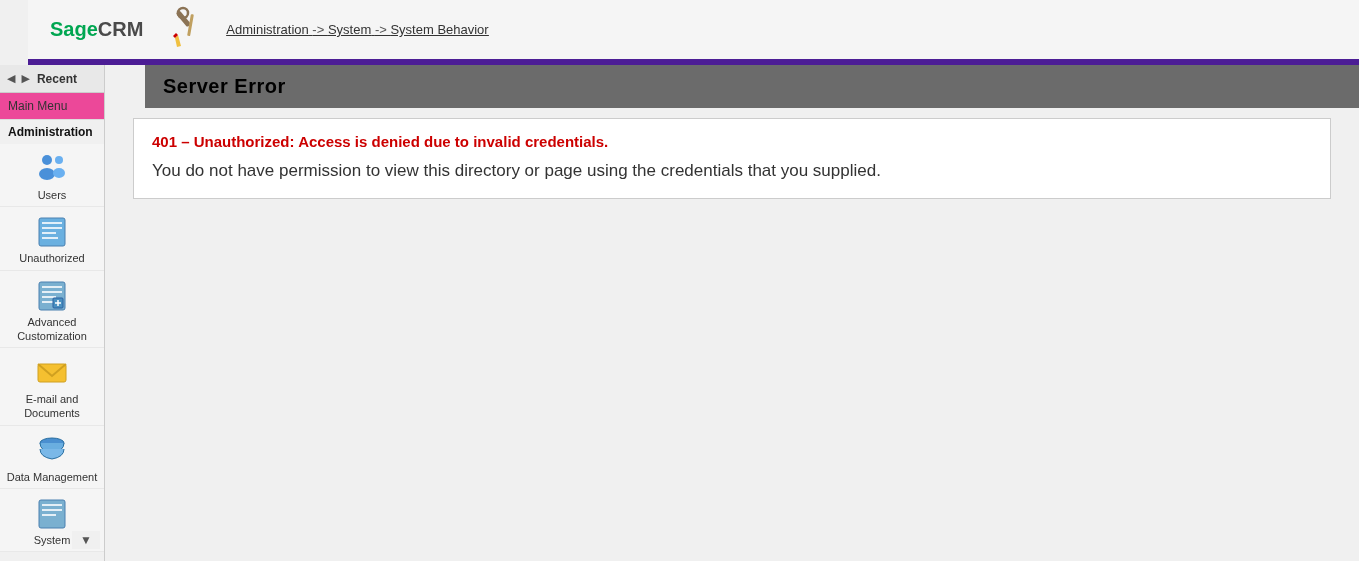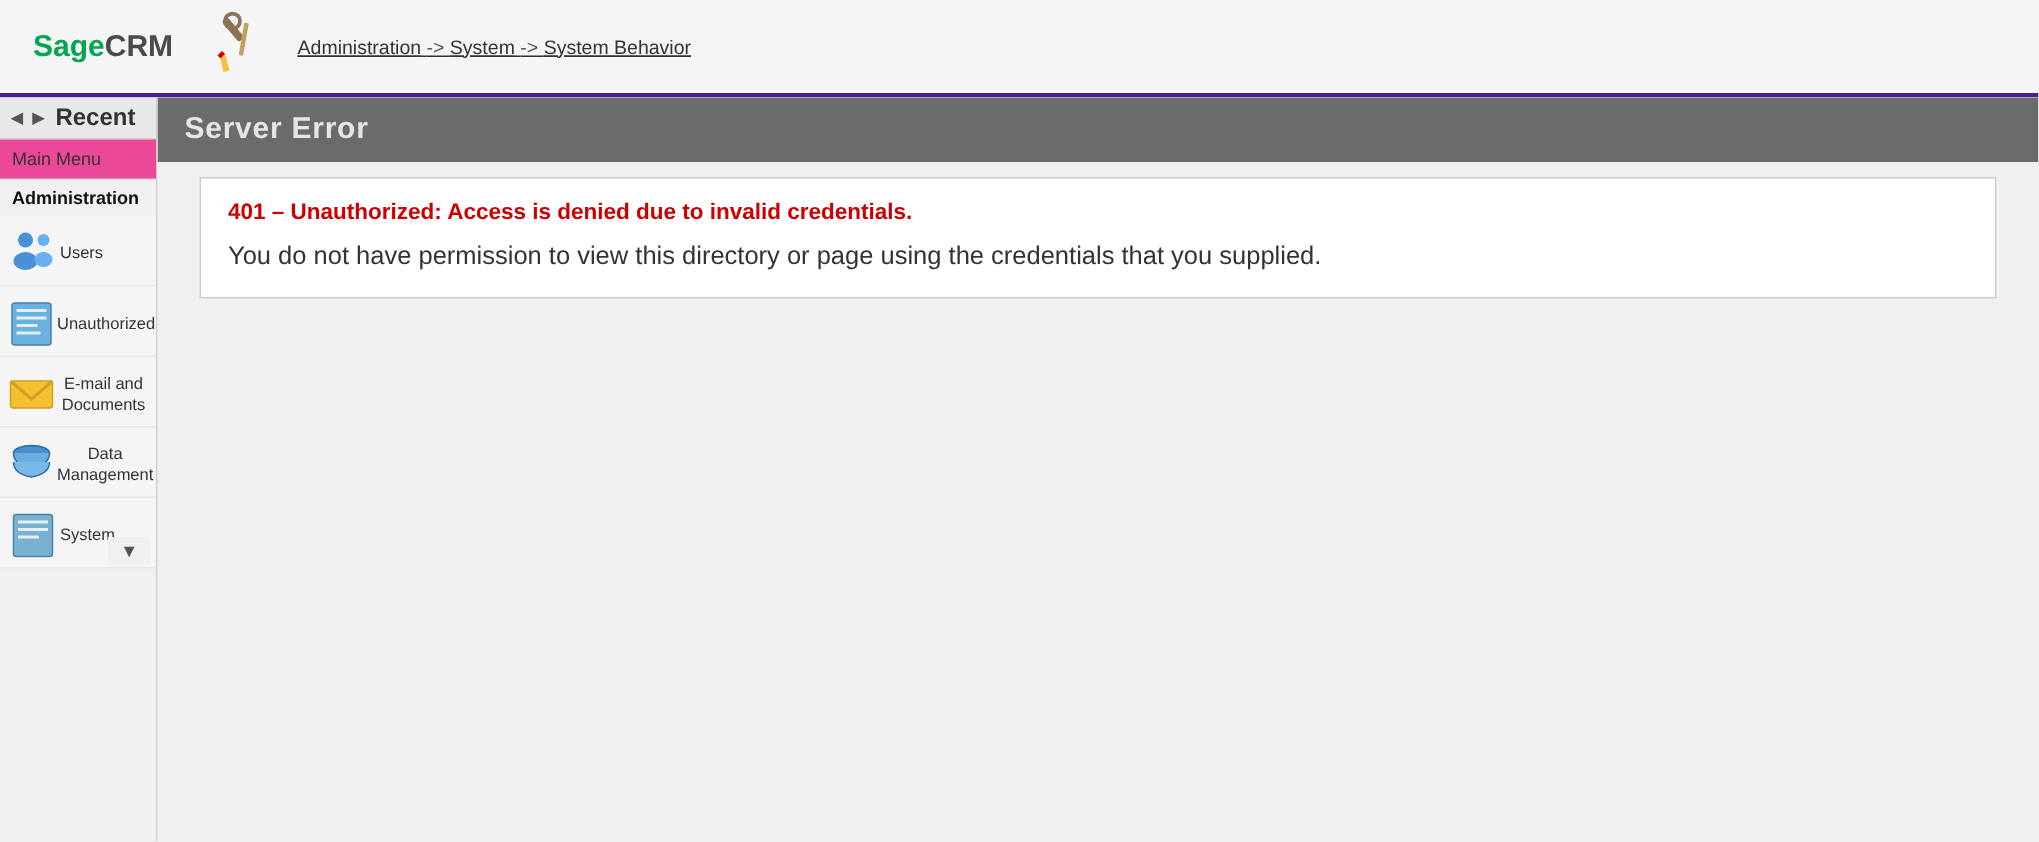--- a/index.html
+++ b/index.html
@@ -4,22 +4,23 @@
   <style>
     * { margin: 0; padding: 0; box-sizing: border-box; }
     body { font-family: Arial, sans-serif; font-size: 13px; background: #f0f0f0; width: 1359px; height: 561px; overflow: hidden; }
 
     
     #top-bar {
       display: flex;
       align-items: center;
       height: 65px;
       background: #f5f5f5;
-      border-bottom: 3px solid #4c1d95;
+      border-bottom: 6px solid #4c1d95;
       padding: 0 22px;
+      margin-left: 28px;
     }
     #logo {
       font-size: 20px;
       font-weight: bold;
       color: #4a4a4a;
       margin-right: 20px;
       font-family: Arial, sans-serif;
       white-space: nowrap;
     }
     #logo span.sage { color: #00a651; }
@@ -68,21 +69,21 @@
       height: 28px;
       padding: 0 4px;
     }
     .recent-arrow {
       cursor: pointer;
       color: #555;
       font-size: 11px;
       padding: 2px 3px;
     }
     #recent-label {
-      font-size: 16px;
+      font-size: 12px;
       color: #333;
       font-weight: bold;
       margin-left: 4px;
     }
 
     #main-menu-link {
       padding: 6px 8px;
       font-size: 12px;
       color: #333;
       cursor: pointer;
@@ -93,21 +94,21 @@
     #admin-section-label {
       padding: 5px 8px;
       font-size: 12px;
       font-weight: bold;
       color: #111;
       background: #f0f0f0;
     }
 
     .sidebar-item {
       display: flex;
-      flex-direction: row;
+      flex-direction: column;
       align-items: center;
       padding: 6px 4px 4px 4px;
       cursor: pointer;
       border-bottom: 1px solid #e8e8e8;
       background: #f5f5f5;
     }
     .sidebar-item-icon {
       width: 36px;
       height: 36px;
       display: flex;
@@ -132,26 +133,27 @@
 
     
     #main-content {
       flex: 1;
       background: #f0f0f0;
       overflow: auto;
     }
 
     #server-error-header {
       background: #6b6b6b;
-      color: #e5e5e5;
+      color: #000000;
       font-size: 20px;
       font-weight: bold;
       padding: 10px 18px;
       letter-spacing: 0.5px;
       margin-bottom: 0;
+      margin-left: 40px;
     }
 
     #error-box {
       background: #fff;
       border: 1px solid #ccc;
       margin: 10px 28px;
       padding: 14px 18px;
     }
 
     #error-title {
@@ -239,49 +241,64 @@
           <rect x="4" y="4" width="26" height="28" rx="2" fill="#6ab0e0" stroke="#4a80b0" stroke-width="1"></rect>
           <rect x="7" y="8" width="20" height="2" fill="#fff" opacity="0.8"></rect>
           <rect x="7" y="13" width="20" height="2" fill="#fff" opacity="0.8"></rect>
           <rect x="7" y="18" width="14" height="2" fill="#fff" opacity="0.8"></rect>
           <rect x="7" y="23" width="16" height="2" fill="#fff" opacity="0.8"></rect>
         </svg>
       </div>
       <div class="sidebar-item-label">Unauthorized</div>
     </div>
 
-
-    <div class="sidebar-item">
-      <div class="sidebar-item-icon">
-        <svg width="34" height="32" viewBox="0 0 34 32">
-          <rect x="3" y="8" width="28" height="18" rx="2" fill="#f5c030" stroke="#d0a020" stroke-width="1"></rect>
-          <polyline points="3,8 17,20 31,8" fill="none" stroke="#d0a020" stroke-width="2"></polyline>
-        </svg>
-      </div>
-      <div class="sidebar-item-label">E-mail and Documents</div>
-    </div>
-
-    <div class="sidebar-item">
-      <div class="sidebar-item-icon">
-        <svg width="34" height="34" viewBox="0 0 34 34">
-          <ellipse cx="17" cy="10" rx="12" ry="5" fill="#4a8fd0" stroke="#2a6fa0" stroke-width="1"></ellipse>
-          <path d="M5 10 Q5 18 17 20 Q29 18 29 10" fill="#6aaee0" stroke="#2a6fa0" stroke-width="1"></path>
-          <path d="M5 16 Q5 24 17 26 Q29 24 29 16" fill="#7ab8e8" stroke="#2a6fa0" stroke-width="1"></path>
-        </svg>
-      </div>
-      <div class="sidebar-item-label">Data Management</div>
-    </div>
-
-    <div class="sidebar-item" style="position:relative;">
+    <div class="sidebar-item">
       <div class="sidebar-item-icon">
         <svg width="34" height="34" viewBox="0 0 34 34">
           <rect x="4" y="4" width="26" height="28" rx="2" fill="#7ab0d0" stroke="#4a80b0" stroke-width="1"></rect>
           <rect x="7" y="8" width="20" height="2" fill="#fff" opacity="0.8"></rect>
           <rect x="7" y="13" width="20" height="2" fill="#fff" opacity="0.8"></rect>
           <rect x="7" y="18" width="14" height="2" fill="#fff" opacity="0.8"></rect>
+          <rect x="7" y="23" width="16" height="2" fill="#fff" opacity="0.8"></rect>
+          <rect x="18" y="20" width="10" height="10" rx="1" fill="#4a90c0" stroke="#2a60a0" stroke-width="1"></rect>
+          <line x1="20" y1="25" x2="26" y2="25" stroke="#fff" stroke-width="1.5"></line>
+          <line x1="23" y1="22" x2="23" y2="28" stroke="#fff" stroke-width="1.5"></line>
+        </svg>
+      </div>
+      <div class="sidebar-item-label">Advanced Customization</div>
+    </div>
+
+    <div class="sidebar-item">
+      <div class="sidebar-item-icon">
+        <svg width="34" height="32" viewBox="0 0 34 32">
+          <rect x="3" y="8" width="28" height="18" rx="2" fill="#f5c030" stroke="#d0a020" stroke-width="1"></rect>
+          <polyline points="3,8 17,20 31,8" fill="none" stroke="#d0a020" stroke-width="2"></polyline>
+        </svg>
+      </div>
+      <div class="sidebar-item-label">E-mail and Documents</div>
+    </div>
+
+    <div class="sidebar-item">
+      <div class="sidebar-item-icon">
+        <svg width="34" height="34" viewBox="0 0 34 34">
+          <ellipse cx="17" cy="10" rx="12" ry="5" fill="#4a8fd0" stroke="#2a6fa0" stroke-width="1"></ellipse>
+          <path d="M5 10 Q5 18 17 20 Q29 18 29 10" fill="#6aaee0" stroke="#2a6fa0" stroke-width="1"></path>
+          <path d="M5 16 Q5 24 17 26 Q29 24 29 16" fill="#7ab8e8" stroke="#2a6fa0" stroke-width="1"></path>
+        </svg>
+      </div>
+      <div class="sidebar-item-label">Data Management</div>
+    </div>
+
+    <div class="sidebar-item" style="position:relative;">
+      <div class="sidebar-item-icon">
+        <svg width="34" height="34" viewBox="0 0 34 34">
+          <rect x="4" y="4" width="26" height="28" rx="2" fill="#7ab0d0" stroke="#4a80b0" stroke-width="1"></rect>
+          <rect x="7" y="8" width="20" height="2" fill="#fff" opacity="0.8"></rect>
+          <rect x="7" y="13" width="20" height="2" fill="#fff" opacity="0.8"></rect>
+          <rect x="7" y="18" width="14" height="2" fill="#fff" opacity="0.8"></rect>
         </svg>
       </div>
       <div class="sidebar-item-label">System</div>
       <div class="sidebar-scroll-down" style="position:absolute;right:4px;bottom:2px;">
         <span style="font-size:12px;color:#555;">▼</span>
       </div>
     </div>
 
   </div>
 

